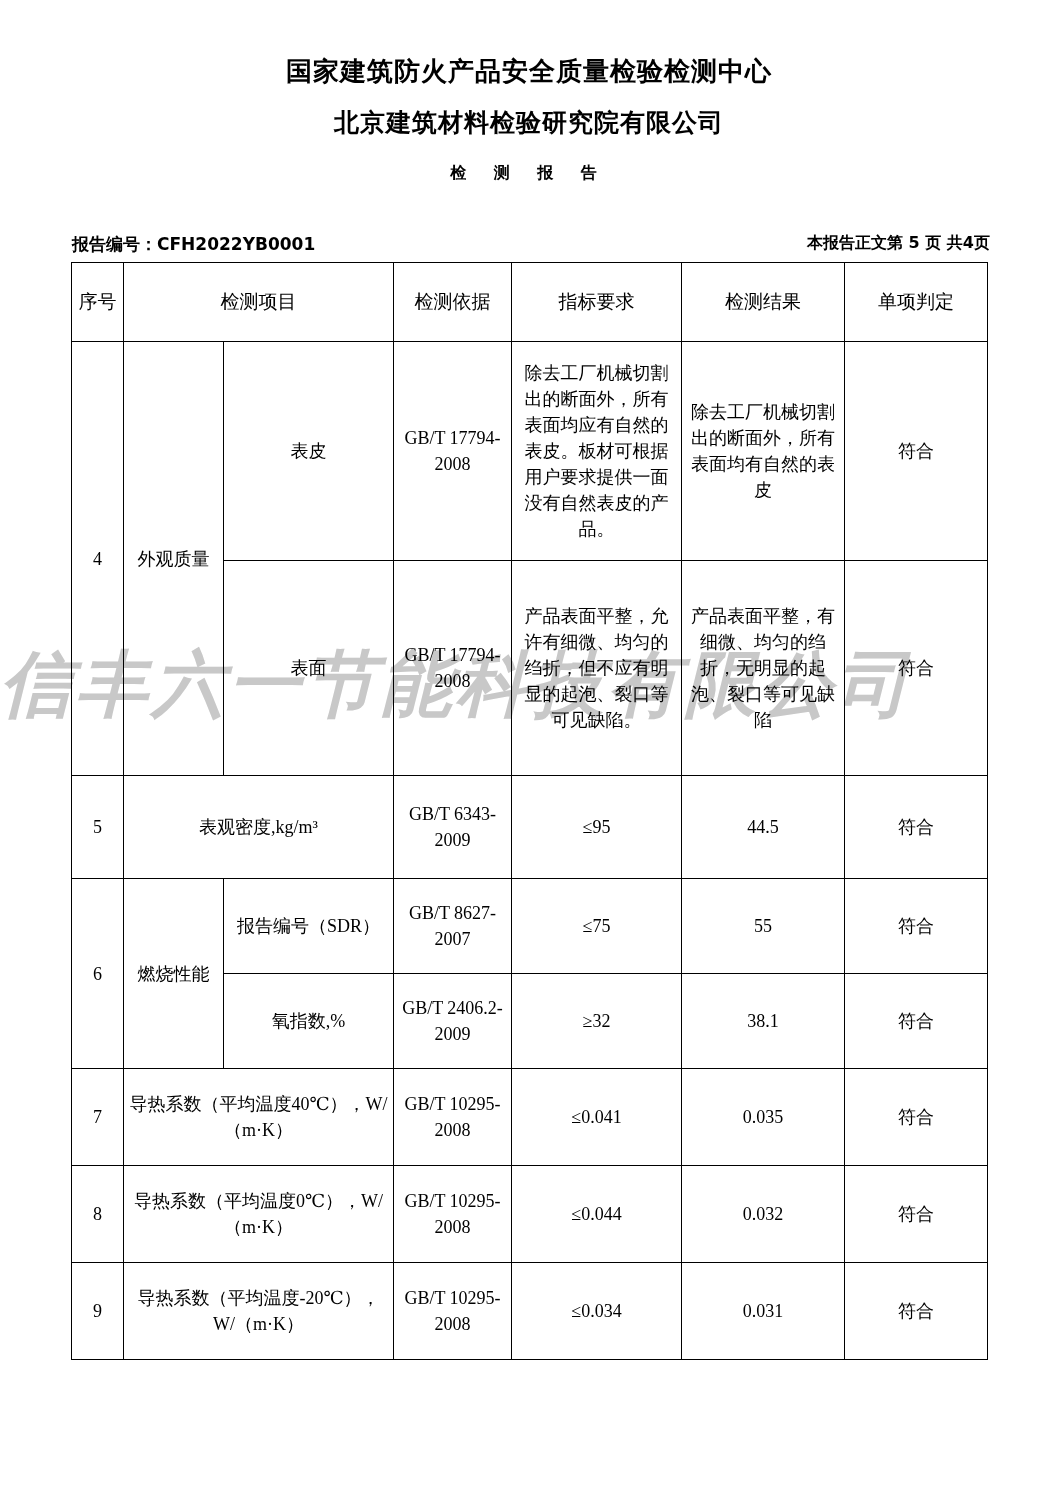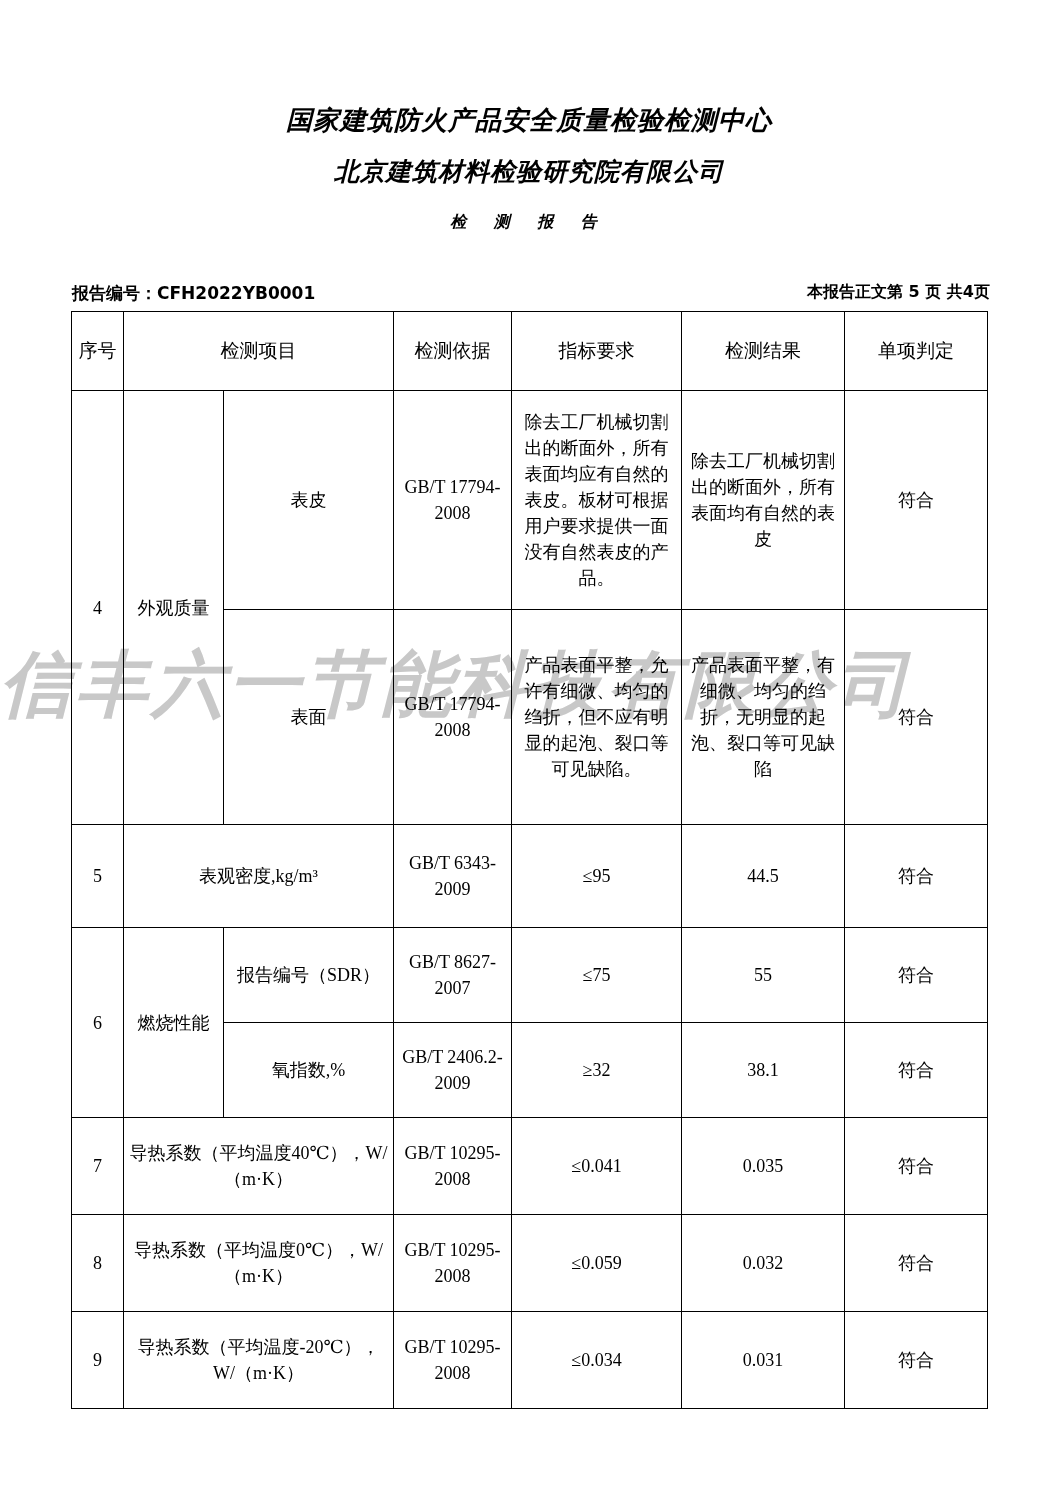--- a/index.html
+++ b/index.html
@@ -35,23 +35,22 @@
     color: #c8c8c8;
     letter-spacing: 4px;
     line-height: 88px;
     white-space: nowrap;
   }
 
   
   .doc-header {
     position: relative;
     z-index: 10;
-    padding-top: 105px;
+    padding-top: 56px;
     text-align: center;
-    font-style: italic;
   }
   .title-1 {
     font-family: "DejaVu Sans", "Liberation Sans", sans-serif;
     font-size: 26px;
     font-weight: bold;
     letter-spacing: 1px;
     line-height: 30px;
   }
   .title-2 {
     font-family: "DejaVu Sans", "Liberation Sans", sans-serif;
@@ -233,21 +232,21 @@
         <td class="cell-small">GB/T 10295-2008</td>
         <td>≤0.041</td>
         <td>0.035</td>
         <td>符合</td>
       </tr>
 
       <tr class="row-cond">
         <td class="cell-num">8</td>
         <td colspan="2" class="cell-small">导热系数（平均温度0℃），W/（m·K）</td>
         <td class="cell-small">GB/T 10295-2008</td>
-        <td>≤0.059</td>
+        <td>≤0.044</td>
         <td>0.032</td>
         <td>符合</td>
       </tr>
 
       <tr class="row-cond">
         <td class="cell-num">9</td>
         <td colspan="2" class="cell-small">导热系数（平均温度-20℃），W/（m·K）</td>
         <td class="cell-small">GB/T 10295-2008</td>
         <td>≤0.034</td>
         <td>0.031</td>

